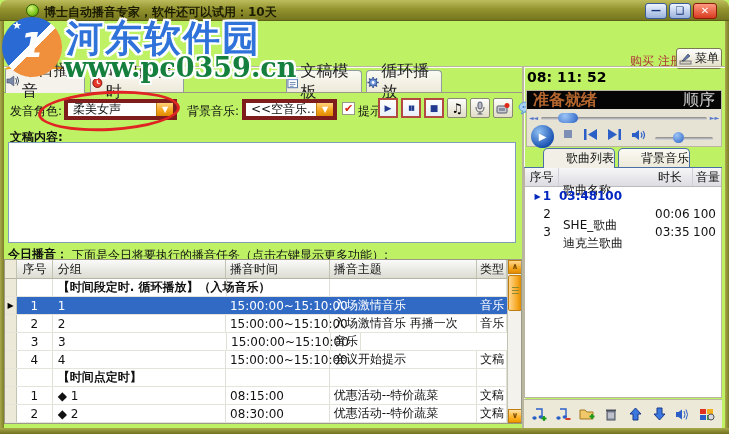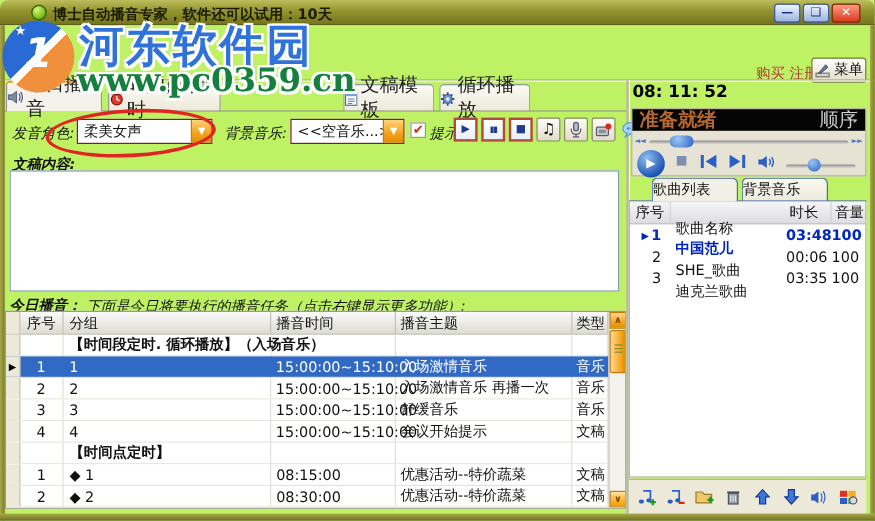--- a/index.html
+++ b/index.html
@@ -20,22 +20,22 @@
   .toplink{position:absolute;top:53px;color:#b03a3a;font-size:12px;cursor:pointer;}
   .menu-btn{position:absolute;left:676px;top:48px;width:46px;height:21px;border:1px solid #7b7955;border-radius:3px;background:linear-gradient(#fefefc,#e2ddc8);display:flex;align-items:center;justify-content:center;gap:3px;}
   .hline{position:absolute;left:0;top:66px;width:729px;height:1px;background:#b9b59e;box-shadow:0 1px 0 #fbfaf4;}
   .vdivider{position:absolute;left:522px;top:67px;width:2px;height:361px;background:#b9b59e;box-shadow:1px 0 0 #fbfaf4;}
   
   .tab{position:absolute;top:70px;height:23px;background:linear-gradient(#fbfaf3,#ece9d8);border:1px solid #8f9d9d;border-bottom:none;border-radius:4px 4px 0 0;display:flex;align-items:center;justify-content:center;gap:2px;font-size:16px;color:#222;}
   .tab.active{top:67px;height:26px;background:#f4f2ea;border-top:2px solid #f09e18;z-index:3;}
   .tabline{position:absolute;left:4px;top:92px;width:518px;height:1px;background:#9a9a87;}
   .clock{position:absolute;left:527px;top:69px;font-size:14px;font-weight:bold;color:#000;}
   
-  .lbl{position:absolute;font-size:12px;color:#111;font-style:italic;}
-  .combo{position:absolute;height:21px;background:#fff;border:1px solid #7f1d1d;display:flex;align-items:center;}
+  .lbl{position:absolute;font-size:12px;color:#111;}
+  .combo{position:absolute;height:21px;background:#fff;border:4px solid #7f1d1d;display:flex;align-items:center;}
   .combo .val{flex:1;padding-left:5px;white-space:nowrap;overflow:hidden;}
   .combo .arrow{width:17px;height:100%;background:linear-gradient(#ffd27c,#f5a61e 55%,#e08b00);border-left:1px solid #c07d10;color:#fff;font-size:8px;display:flex;align-items:center;justify-content:center;}
   .checkbox{position:absolute;width:13px;height:13px;background:#fff;border:1px solid #9a9a8a;color:#d42a10;font-size:11px;line-height:11px;text-align:center;font-weight:bold;}
   .mediabtn{position:absolute;top:98px;width:20px;height:20px;border:2px solid #b34a42;background:linear-gradient(#ffffff,#e8eef8);display:flex;align-items:center;justify-content:center;color:#223a8f;}
   .toolbtn{position:absolute;top:98px;width:20px;height:20px;border:1px solid #8a8873;border-radius:2px;background:linear-gradient(#fdfdfb,#e2ddc8);display:flex;align-items:center;justify-content:center;}
   .red-ellipse{position:absolute;left:38px;top:91px;width:142px;height:40px;border:3px solid #e02424;border-radius:50%;transform:rotate(-3deg);z-index:40;pointer-events:none;}
   
   .script-area{position:absolute;left:8px;top:142px;width:508px;height:101px;background:#fff;border:1px solid #7f9db9;}
   
   .task-table{position:absolute;left:4px;top:259px;width:518px;height:165px;background:#fff;border:1px solid #9a9a87;overflow:hidden;}
@@ -65,21 +65,21 @@
   .lcd .mode{color:#cfcfcf;}
   .seek{position:absolute;left:2px;top:21px;width:190px;height:12px;display:flex;align-items:center;gap:3px;}
   .seek .cap{color:#5577cc;font-size:6px;line-height:6px;}
   .groove{flex:1;height:3px;background:linear-gradient(#888,#ddd);border-radius:2px;position:relative;}
   .seek-thumb{position:absolute;left:10%;top:-4px;width:20px;height:10px;border-radius:6px;background:radial-gradient(circle at 35% 30%,#9cc4f5,#2a62c4);}
   .playbig{position:absolute;left:4px;top:34px;width:23px;height:23px;border-radius:50%;background:radial-gradient(circle at 35% 30%,#8fc0f2,#1d55b4 70%,#0c3378);color:#fff;font-size:10px;display:flex;align-items:center;justify-content:center;}
   .pctl{position:absolute;top:38px;display:flex;align-items:center;}
   .vol-groove{position:absolute;left:128px;top:46px;width:58px;height:3px;background:linear-gradient(#888,#ddd);border-radius:2px;}
   .vol-knob{position:absolute;left:146px;top:41px;width:11px;height:11px;border-radius:50%;background:radial-gradient(circle at 35% 30%,#9cc4f5,#2a62c4);}
   
-  .ptab{position:absolute;top:148px;height:20px;border:1px solid #4a6fa5;border-bottom:none;border-radius:5px 5px 0 0;background:linear-gradient(#fbfaf3,#ece9d8);display:flex;align-items:center;justify-content:flex-start;font-size:12px;}
+  .ptab{position:absolute;top:148px;height:20px;border:1px solid #4a6fa5;border-bottom:none;border-radius:5px 5px 0 0;background:linear-gradient(#fbfaf3,#ece9d8);display:flex;align-items:center;justify-content:flex-end;font-size:12px;}
   .ptab.active{background:#f2f0e6;z-index:2;}
   .ptabline{position:absolute;left:524px;top:167px;width:198px;height:1px;background:#4a6fa5;}
   .song-table{position:absolute;left:524px;top:168px;width:198px;height:230px;background:#fff;border:1px solid #b9b59e;border-top:none;overflow:hidden;}
   .shead{display:flex;height:19px;background:linear-gradient(#f6f6f8,#dcdce2);border-bottom:1px solid #bbb;font-size:12px;}
   .shead .cell{display:flex;align-items:center;border-right:1px solid #d0d0d8;}
   .srow{display:flex;height:18px;font-size:12px;align-items:center;}
   .srow.sel{color:#0026c0;font-weight:bold;}
   .s-seq{width:34px;display:flex;align-items:center;justify-content:flex-end;padding-right:8px;gap:2px;}
   .s-name{width:96px;padding-left:4px;margin-top:22px;}
   .s-dur{width:38px;}
@@ -252,21 +252,20 @@
             <div class="cell c-grp">2</div>
             <div class="cell c-time">15:00:00~15:10:00</div>
             <div class="cell c-topic">入场激情音乐 再播一次</div>
             <div class="cell c-type">音乐</div>
           </div>
           <div class="trow">
             <div class="cell c-sel"></div>
             <div class="cell c-seq">3</div>
             <div class="cell c-grp">3</div>
             <div class="cell c-time">15:00:00~15:10:00</div>
-            <div class="cell c-topic">舒缓音乐</div>
             <div class="cell c-type">音乐</div>
           </div>
           <div class="trow">
             <div class="cell c-sel"></div>
             <div class="cell c-seq">4</div>
             <div class="cell c-grp">4</div>
             <div class="cell c-time">15:00:00~15:10:00</div>
             <div class="cell c-topic">会议开始提示</div>
             <div class="cell c-type">文稿</div>
           </div>
@@ -365,21 +364,20 @@
       <div class="cell s-name">歌曲名称</div>
       <div class="cell s-dur" style="padding-left:3px;">时长</div>
       <div class="cell s-vol" style="padding-left:3px;border-right:none;">音量</div>
     </div>
     <div id="song-rows">
         <div class="srow sel">
           <div class="s-seq">
             <span class="marker">▶</span>
             <span>1</span>
           </div>
-          <div class="s-name">中国范儿</div>
           <div class="s-dur">03:48</div>
           <div class="s-vol">100</div>
         </div>
         <div class="srow">
           <div class="s-seq">
             <span>2</span>
           </div>
           <div class="s-name">SHE_歌曲</div>
           <div class="s-dur">00:06</div>
           <div class="s-vol">100</div>

